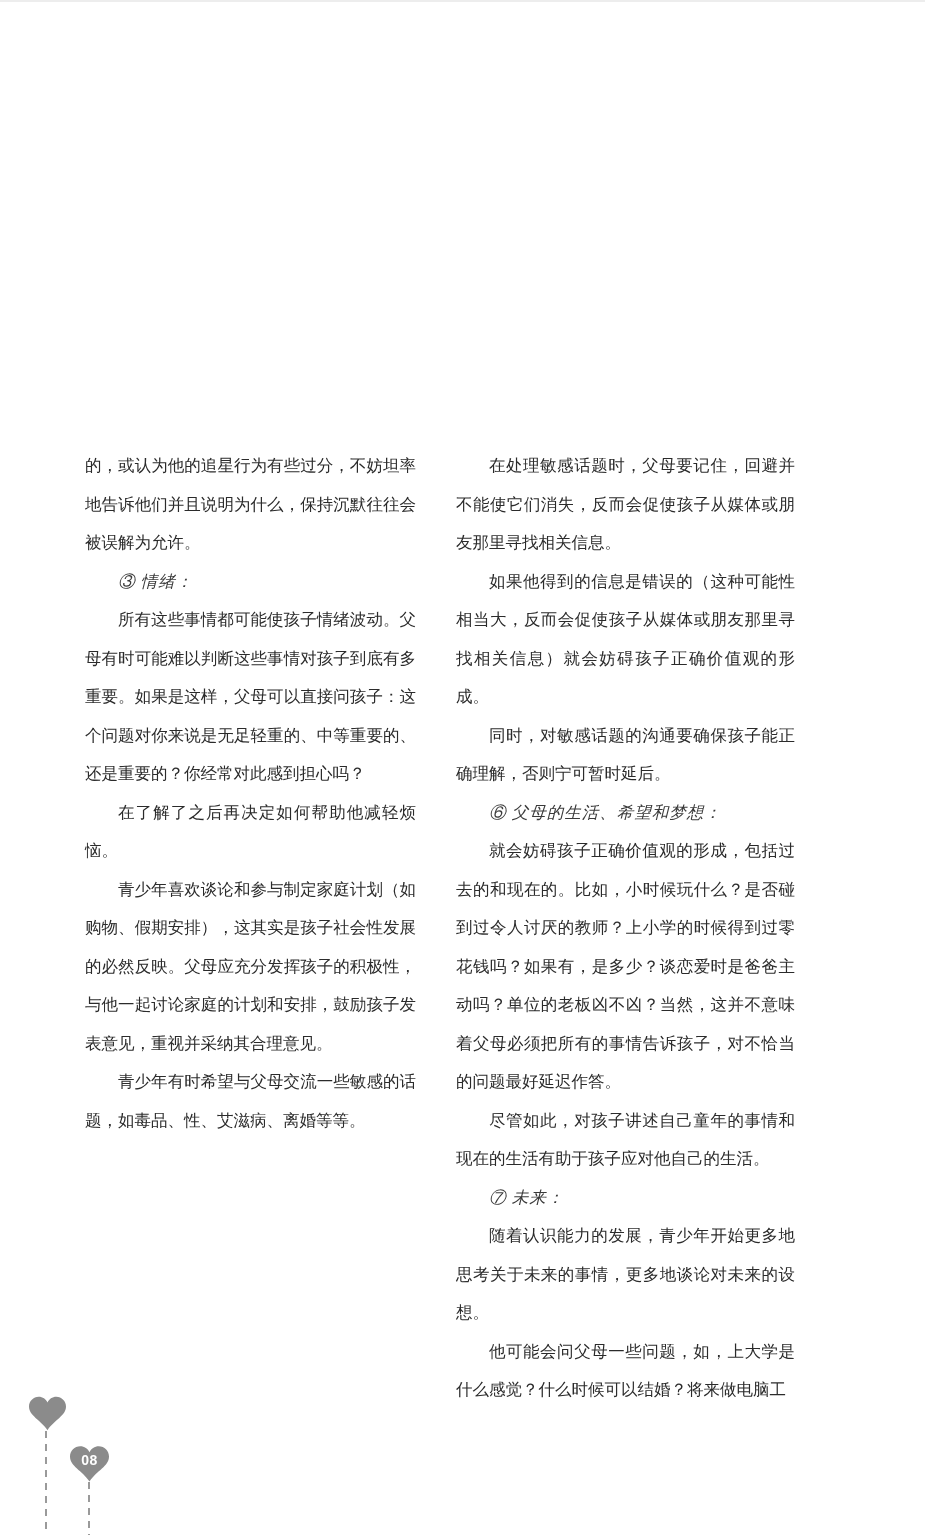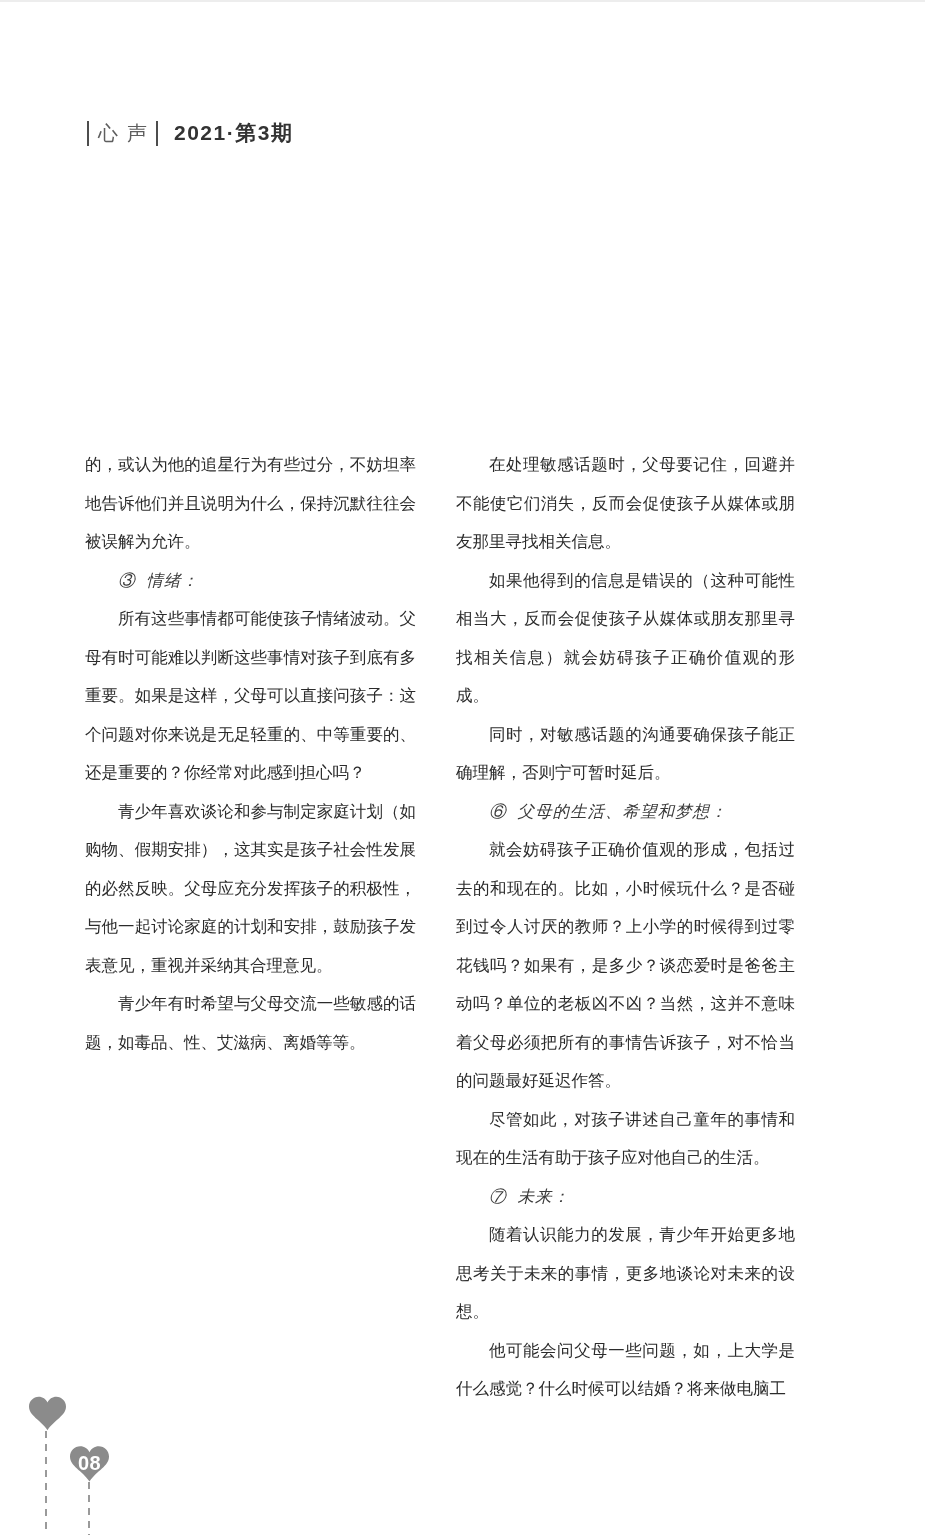--- a/index.html
+++ b/index.html
@@ -32,21 +32,20 @@
   .issue {
     font-family: "Liberation Sans", "DejaVu Sans", sans-serif;
     font-size: 21px; color: #333333; font-weight: 700;
     letter-spacing: 1.5px; margin-left: 7px;
   }
   
   .col {
     position: absolute; top: 447px;
     font-size: 16.5px; line-height: 38.5px; color: #2b2b2b;
     text-align: justify;
-    font-family: Liberation Mono, monospace;
   }
   .col-left  { left: 85px;  width: 331px; }
   .col-right { left: 456px; width: 339px; }
   .col p { margin: 0; padding: 0; }
   .para { text-indent: 2em; }
   .para.flush { text-indent: 0; }
   .heading {
     text-indent: 2em;
     font-style: italic;
     color: #3a3a3a;
@@ -61,43 +60,38 @@
   .dash-1 { left: 45px; top: 1431px; height: 104px; }
   .dash-2 { left: 88px; top: 1482px; height: 53px; }
   .heart { position: absolute; }
   .heart svg { display: block; width: 100%; height: 100%; }
   .heart-large { left: 29px; top: 1396px; width: 37px; height: 36px; }
   .heart-page  { left: 70px; top: 1445px; width: 39px; height: 39px; }
   .page-num {
     position: absolute; left: 0; top: 7px; width: 100%;
     text-align: center;
     font-family: "Liberation Sans", "DejaVu Sans", sans-serif;
-    font-size: 20px; font-weight: 700; color: #ffffff;
+    font-size: 14px; font-weight: 700; color: #ffffff;
     letter-spacing: 0.5px;
   }
 </style>
 </head>
 <body>
 
 <div class="page">
 
   <div class="top-rule"></div>
 
-  <header class="masthead">
-    <span class="vbar"></span>
-    <span class="journal">心声</span>
-    <span class="vbar"></span>
-    <span class="issue">2021·第3期</span>
-  </header>
 
   <main>
     <div class="col col-left">
         <p class="para flush">的，或认为他的追星行为有些过分，不妨坦率地告诉他们并且说明为什么，保持沉默往往会被误解为允许。</p>
         <p class="heading">③ 情绪：</p>
         <p class="para">所有这些事情都可能使孩子情绪波动。父母有时可能难以判断这些事情对孩子到底有多重要。如果是这样，父母可以直接问孩子：这个问题对你来说是无足轻重的、中等重要的、还是重要的？你经常对此感到担心吗？</p>
+        <p class="para">在了解了之后再决定如何帮助他减轻烦恼。</p>
         <p class="para">青少年喜欢谈论和参与制定家庭计划（如购物、假期安排），这其实是孩子社会性发展的必然反映。父母应充分发挥孩子的积极性，与他一起讨论家庭的计划和安排，鼓励孩子发表意见，重视并采纳其合理意见。</p>
         <p class="para">青少年有时希望与父母交流一些敏感的话题，如毒品、性、艾滋病、离婚等等。</p>
       </div>
     <div class="col col-right">
         <p class="para">在处理敏感话题时，父母要记住，回避并不能使它们消失，反而会促使孩子从媒体或朋友那里寻找相关信息。</p>
         <p class="para">如果他得到的信息是错误的（这种可能性相当大，反而会促使孩子从媒体或朋友那里寻找相关信息）就会妨碍孩子正确价值观的形成。</p>
         <p class="para">同时，对敏感话题的沟通要确保孩子能正确理解，否则宁可暂时延后。</p>
         <p class="heading">⑥ 父母的生活、希望和梦想：</p>
         <p class="para">就会妨碍孩子正确价值观的形成，包括过去的和现在的。比如，小时候玩什么？是否碰到过令人讨厌的教师？上小学的时候得到过零花钱吗？如果有，是多少？谈恋爱时是爸爸主动吗？单位的老板凶不凶？当然，这并不意味着父母必须把所有的事情告诉孩子，对不恰当的问题最好延迟作答。</p>
         <p class="para">尽管如此，对孩子讲述自己童年的事情和现在的生活有助于孩子应对他自己的生活。</p>

